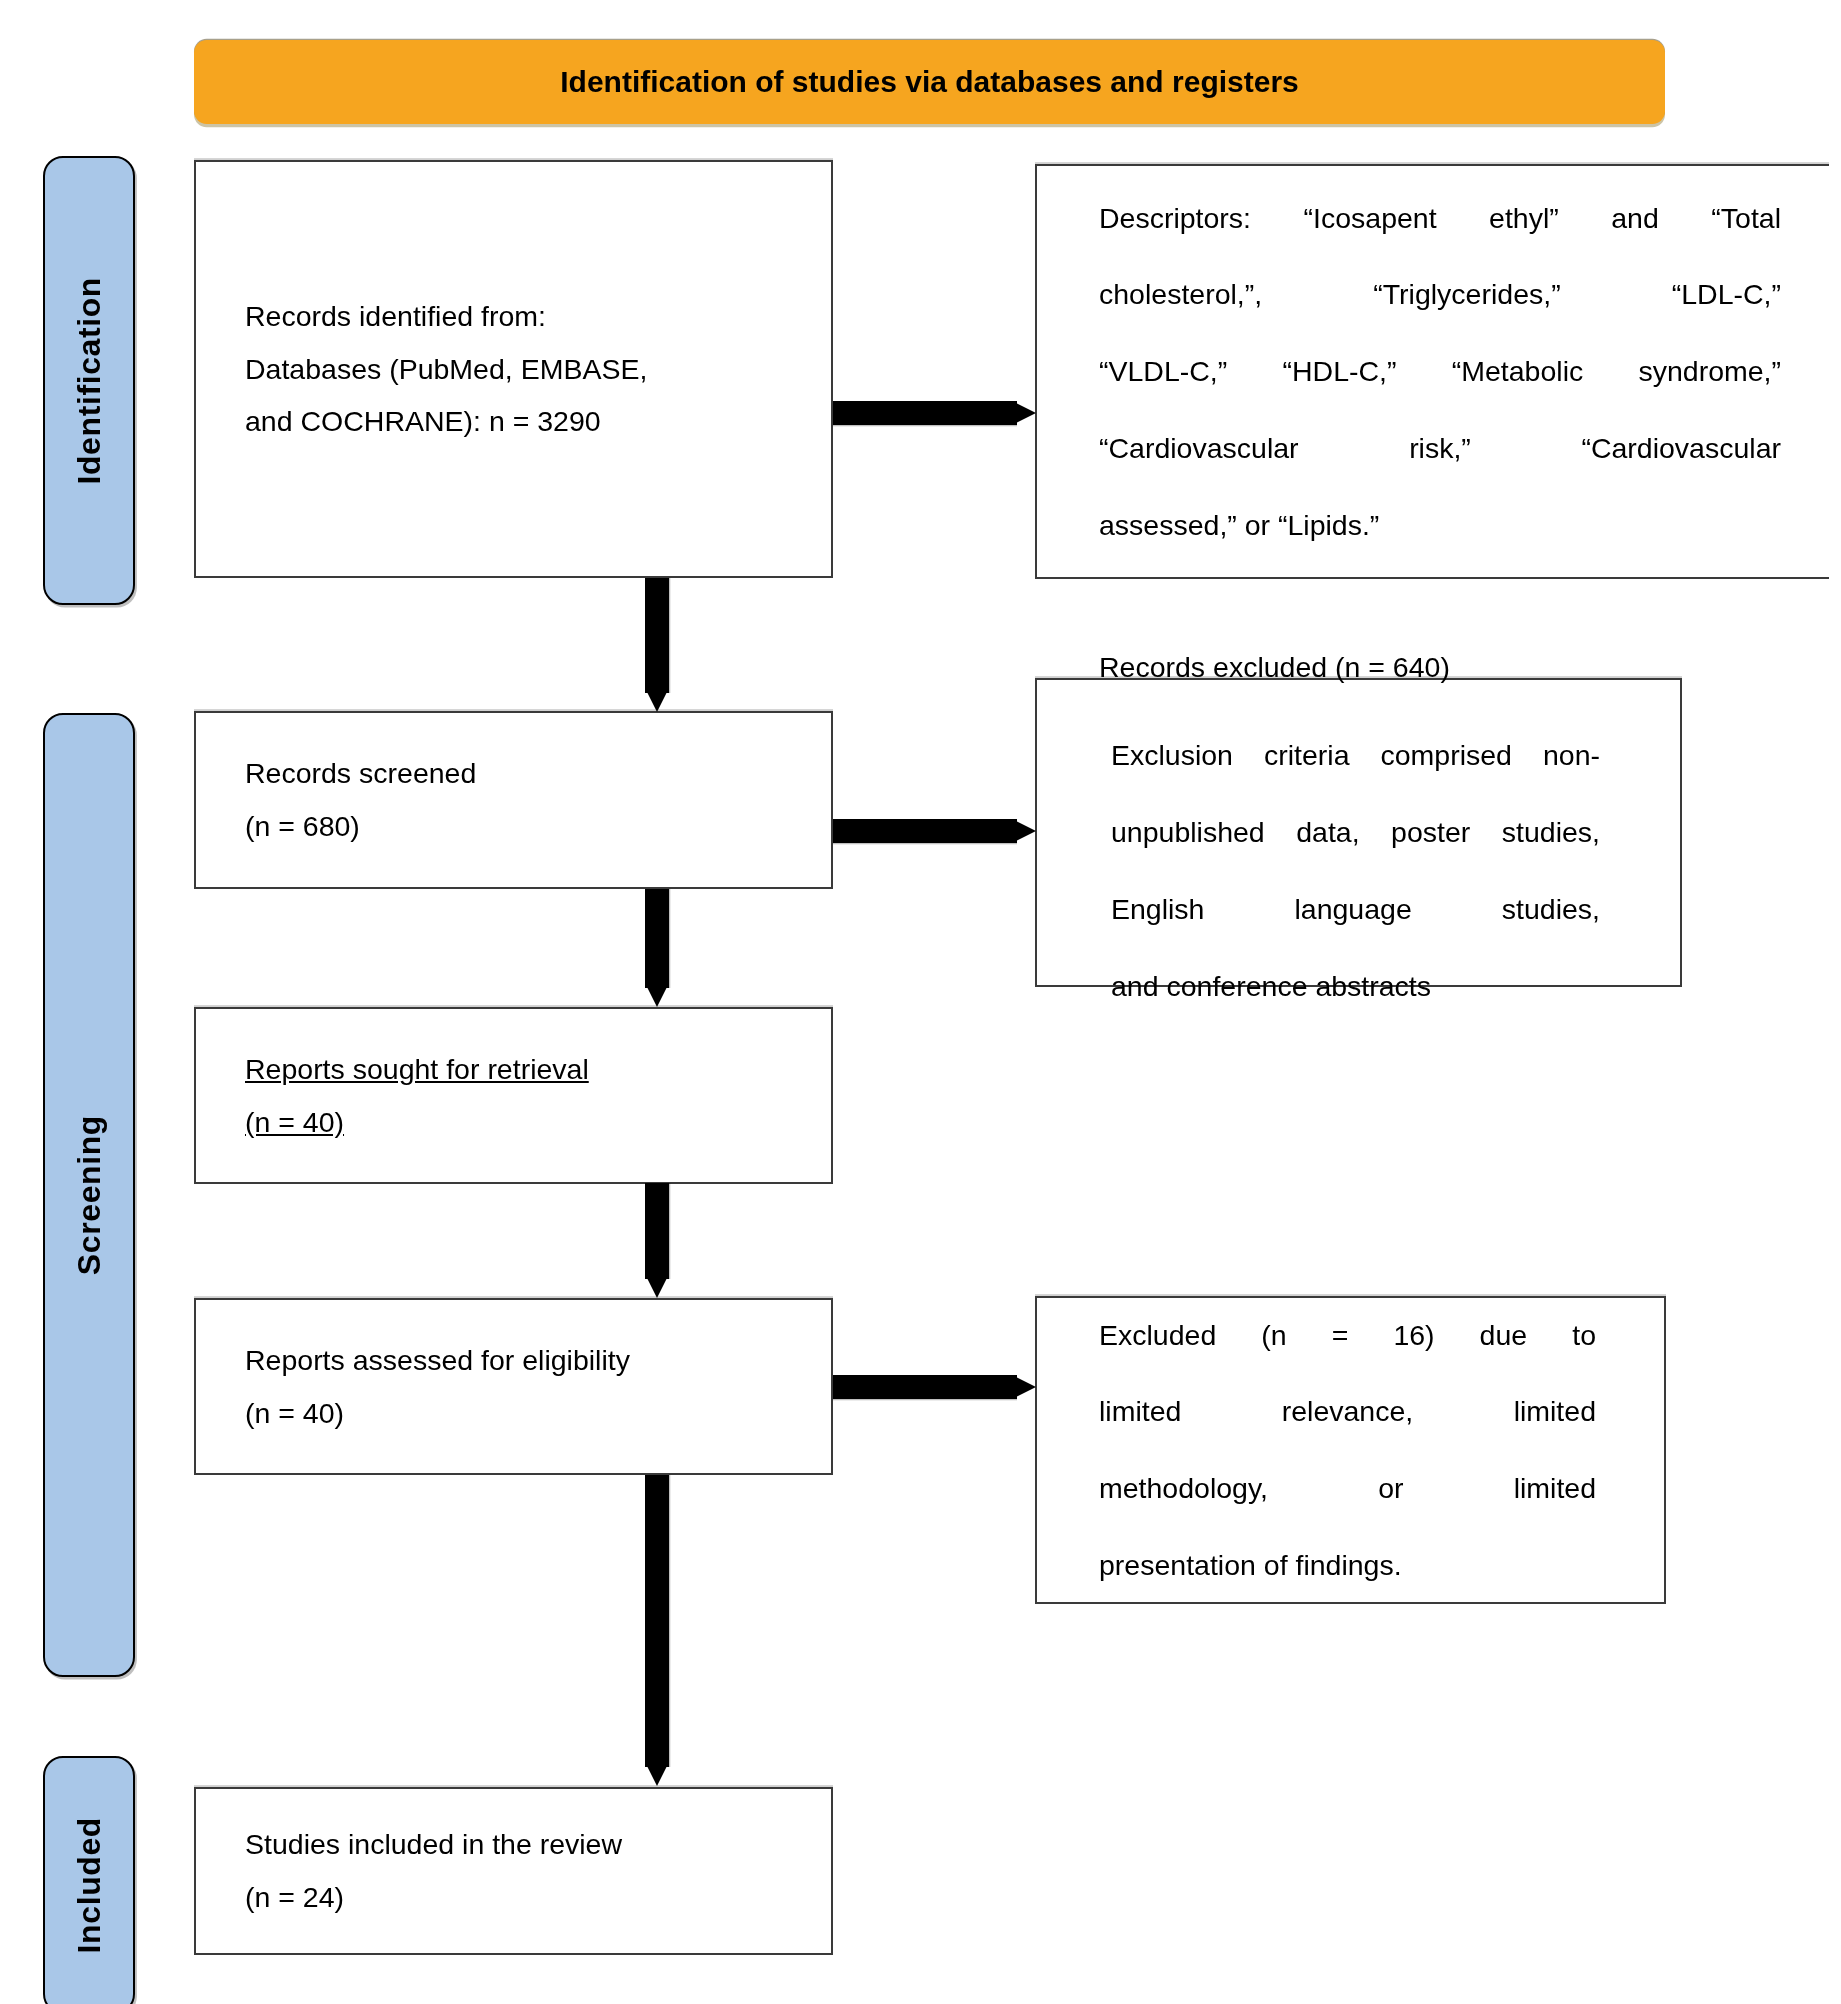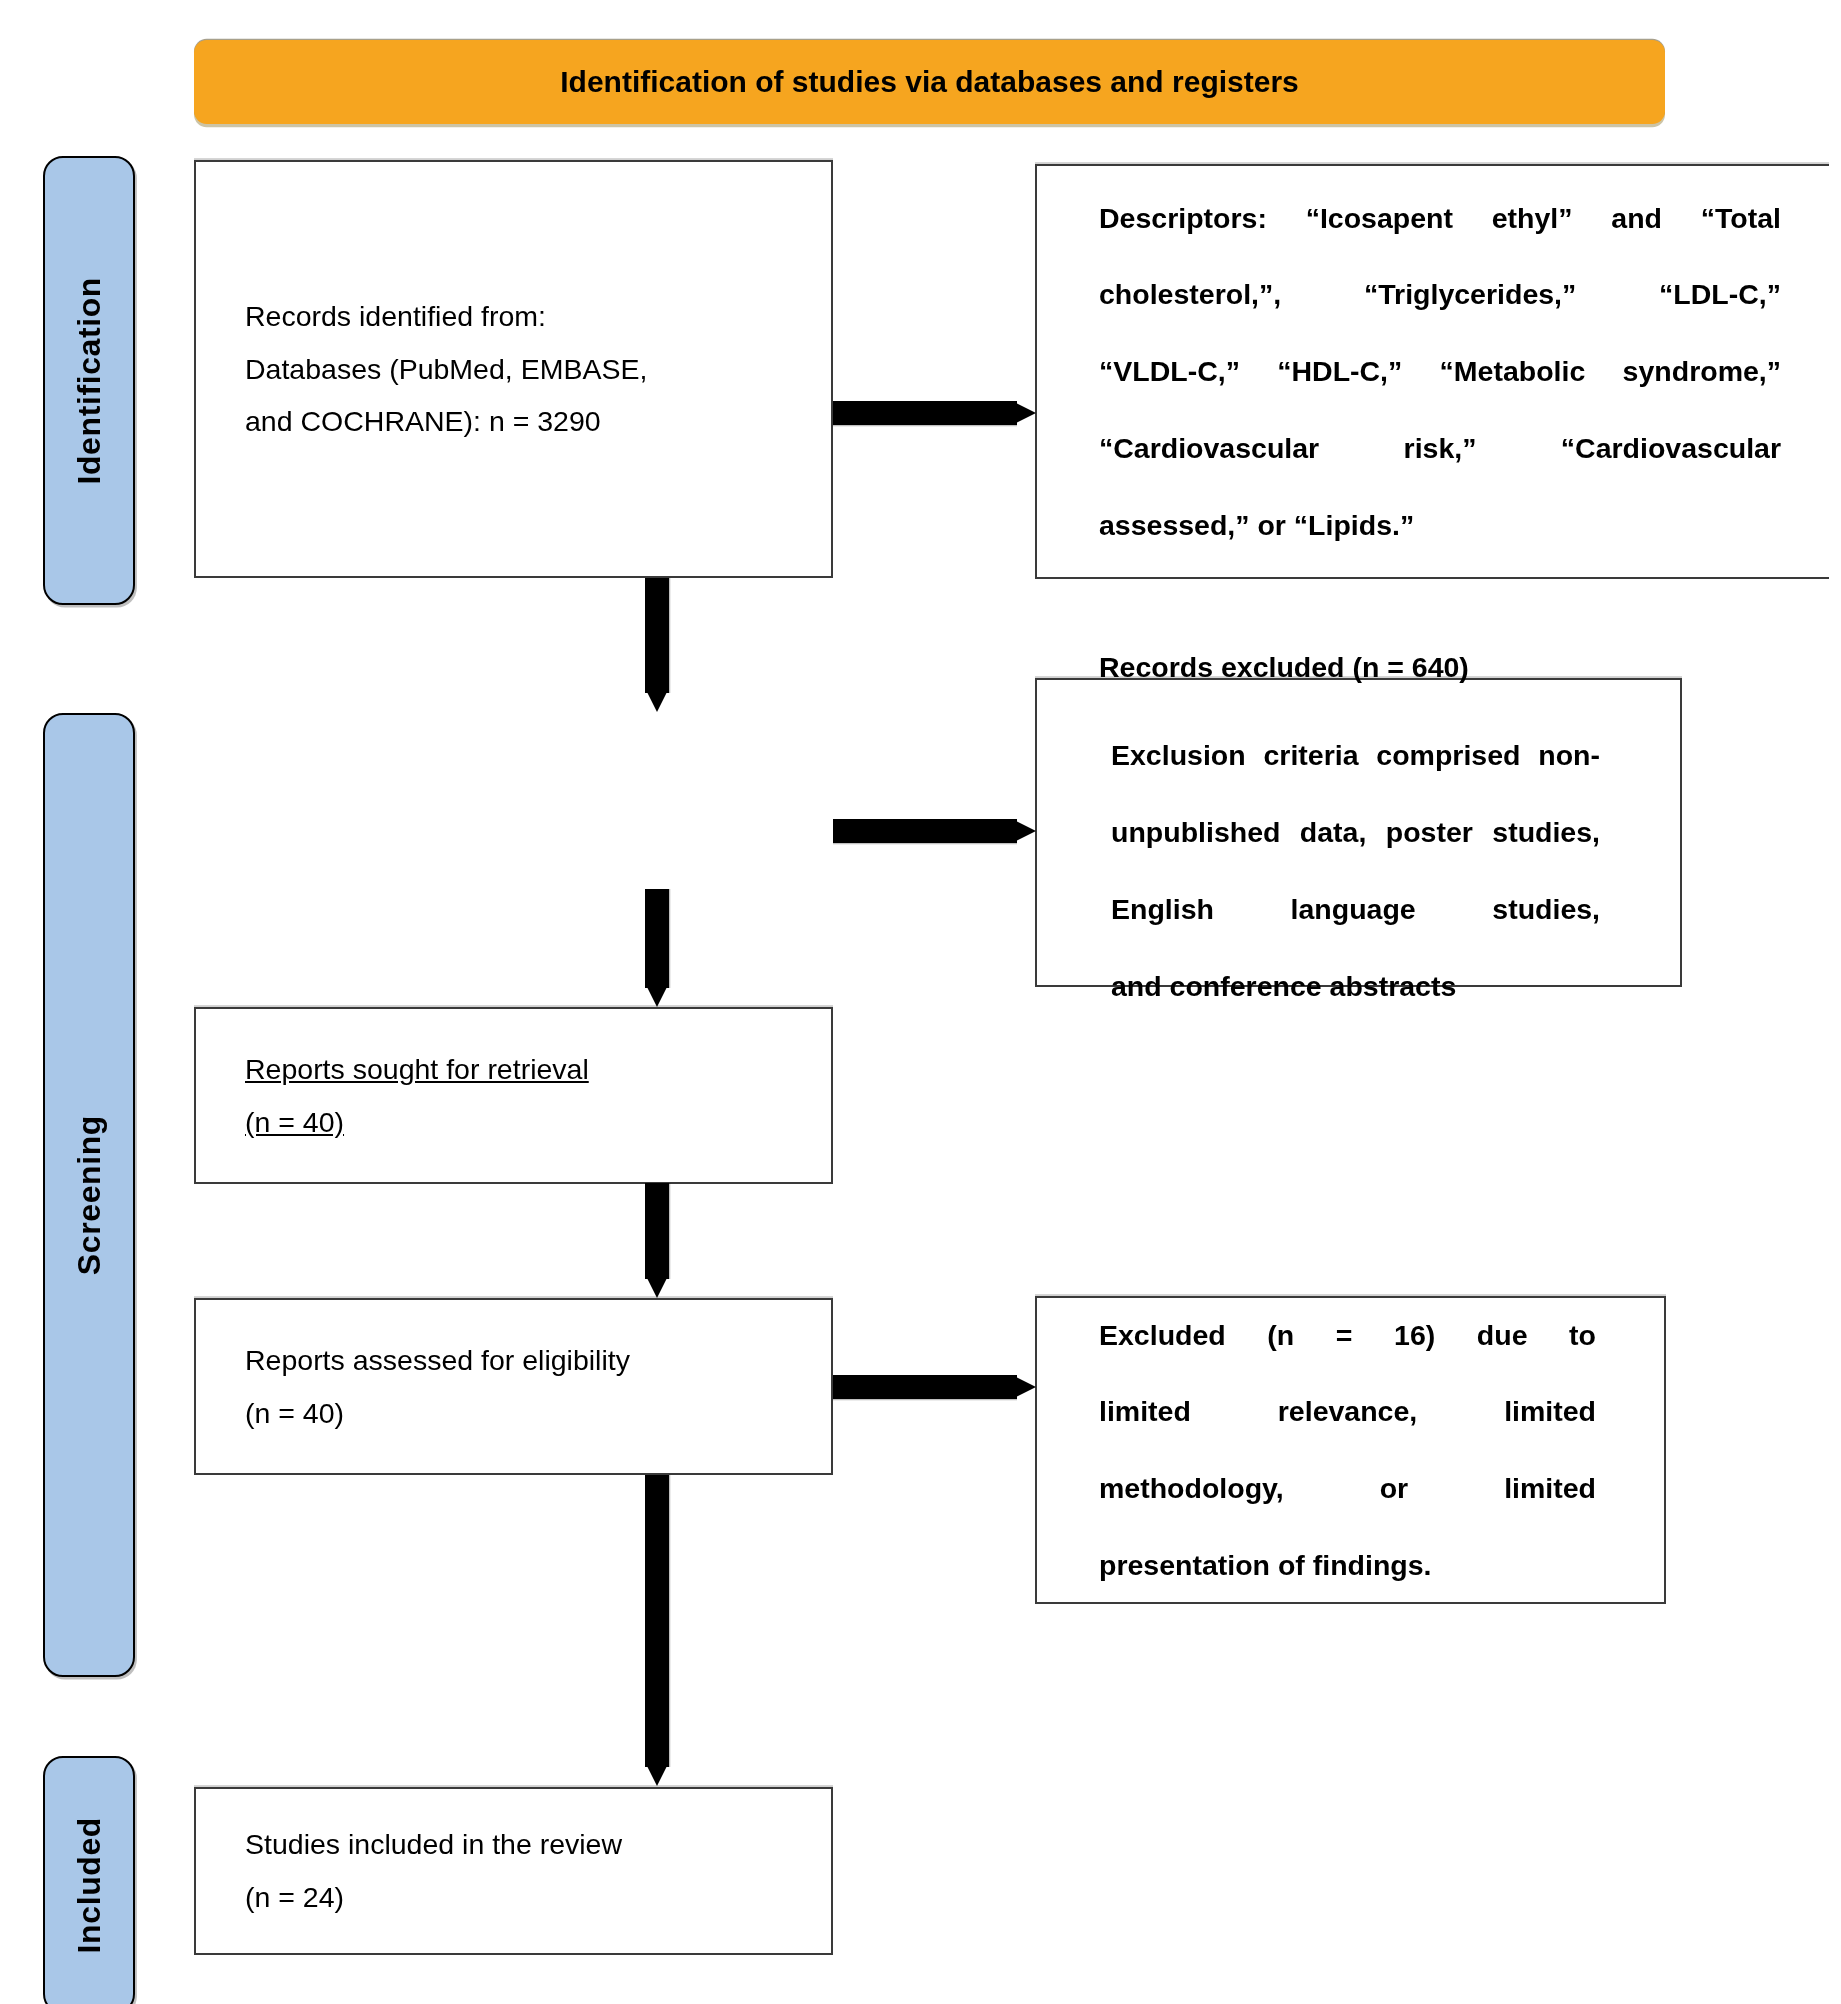--- a/index.html
+++ b/index.html
@@ -51,21 +51,21 @@
     border: 2.5px solid var(--box-border, #3A3A3A);
     display: flex; align-items: center;
     font-size: 28.5px; line-height: 1.85;
     box-shadow: 0 -1.9px 0 rgba(0,0,0,0.18);
   }
   .wbox .inner {
     width: 100%;
     padding: 12.7px 44px 12.7px 37px;
     white-space: pre-line;
   }
-  .wbox.jbox .inner { white-space: normal; padding-left: 38px; font-weight: bold; }
+  .wbox.jbox .inner { white-space: normal; padding-left: 38px; }
   .jline { text-align: justify; text-align-last: justify; }
   .jline.last { text-align-last: left; }
 
   #box-records-identified { left: 170px;  top: 136px;  width: 639px; height: 418px; }
   #box-descriptors        { left: 1011px; top: 140px;  width: 816px; height: 415px; }
   #box-records-screened   { left: 170px;  top: 687px; width: 639px; height: 178px; }
   #box-records-excluded   { left: 1011px; top: 654px; width: 647px; height: 309px; }
   #box-reports-sought     { left: 170px;  top: 983px; width: 639px; height: 177px; text-decoration: underline; }
   #box-reports-assessed   { left: 170px;  top: 1274px; width: 639px; height: 177px; }
   #box-reports-excluded   { left: 1011px; top: 1272px; width: 631px;  height: 308px; }
@@ -122,20 +122,24 @@
   <div class="wbox jbox" id="box-descriptors">
     <div class="inner">
         <div class="jline">Descriptors: “Icosapent ethyl” and “Total</div>
         <div class="jline">cholesterol,”, “Triglycerides,” “LDL-C,”</div>
         <div class="jline">“VLDL-C,” “HDL-C,” “Metabolic syndrome,”</div>
         <div class="jline">“Cardiovascular risk,” “Cardiovascular</div>
         <div class="jline last">assessed,” or “Lipids.”</div>
       </div>
   </div>
 
+  <div class="wbox" id="box-records-screened">
+    <div class="inner">Records screened
+(n = 680)</div>
+  </div>
 
   <div class="wbox jbox" id="box-records-excluded">
     <div class="inner">
       <div>Records excluded (n = 640)</div>
       <div>
           <div class="jline">Exclusion criteria comprised non-</div>
           <div class="jline">unpublished data, poster studies,</div>
           <div class="jline">English language studies,</div>
           <div class="jline last">and conference abstracts</div>
         </div>

